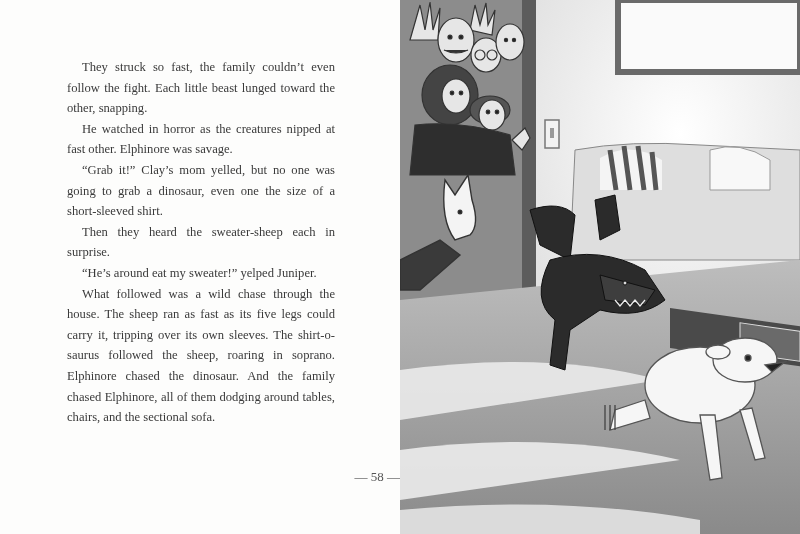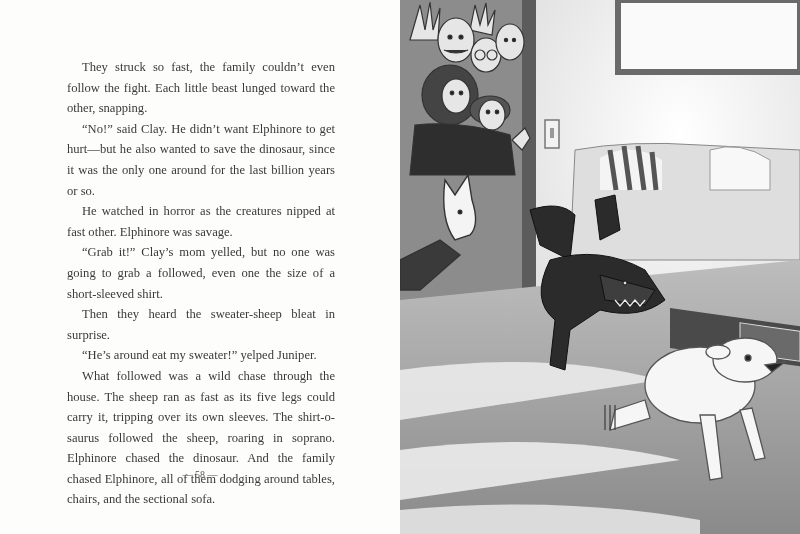--- a/index.html
+++ b/index.html
@@ -13,40 +13,39 @@
       position: relative; width: 400px; height: 534px; background: #fdfdfc;
     }
     .text-col {
       position: absolute; left: 67px; top: 57px; width: 268px;
       font-size: 12.6px; line-height: 20.6px; color: #3a3a3a;
       text-align: justify; hyphens: none;
     }
     .text-col p { margin: 0; text-indent: 15px; }
     .page-number {
       position: absolute; left: 0; width: 400px; top: 469px;
-      text-align: center; font-size: 10px; color: #555;
+      text-align: right; font-size: 13px; color: #555;
     }
     .page-right {
       position: relative; width: 400px; height: 534px; overflow: hidden;
       background: #e9e9e9;
     }
     .page-right svg { display: block; }
   </style>
 </head>
 <body>
 
 <div class="spread">
 
   <div class="page-left">
     <div class="text-col">
       <p>They struck so fast, the family couldn’t even follow the fight. Each little beast lunged toward the other, snapping.</p>
-      <p>“No!” said Clay. He didn’t want Elphinore to get hurt—but he also wanted to save the dinosaur, since it was the only one around for the last billion years or so.</p>
       <p>He watched in horror as the creatures nipped at fast other. Elphinore was savage.</p>
-      <p>“Grab it!” Clay’s mom yelled, but no one was going to grab a followed, even one the size of a short-sleeved shirt.</p>
-      <p>Then they heard the sweater-sheep bleat in surprise.</p>
+      <p>“Grab it!” Clay’s mom yelled, but no one was going to grab a dinosaur, even one the size of a short-sleeved shirt.</p>
+      <p>Then they heard the sweater-sheep each in surprise.</p>
       <p>“He’s around eat my sweater!” yelped Juniper.</p>
       <p>What followed was a wild chase through the house. The sheep ran as fast as its five legs could carry it, tripping over its own sleeves. The shirt-o-saurus followed the sheep, roaring in soprano. Elphinore chased the dinosaur. And the family chased Elphinore, all of them dodging around tables, chairs, and the sectional sofa.</p>
 
     </div>
     <div class="page-number">— 58 —</div>
   </div>
 
   <div class="page-right">
     <svg width="400" height="534" viewBox="0 0 400 534" xmlns="http://www.w3.org/2000/svg">
       <defs>

